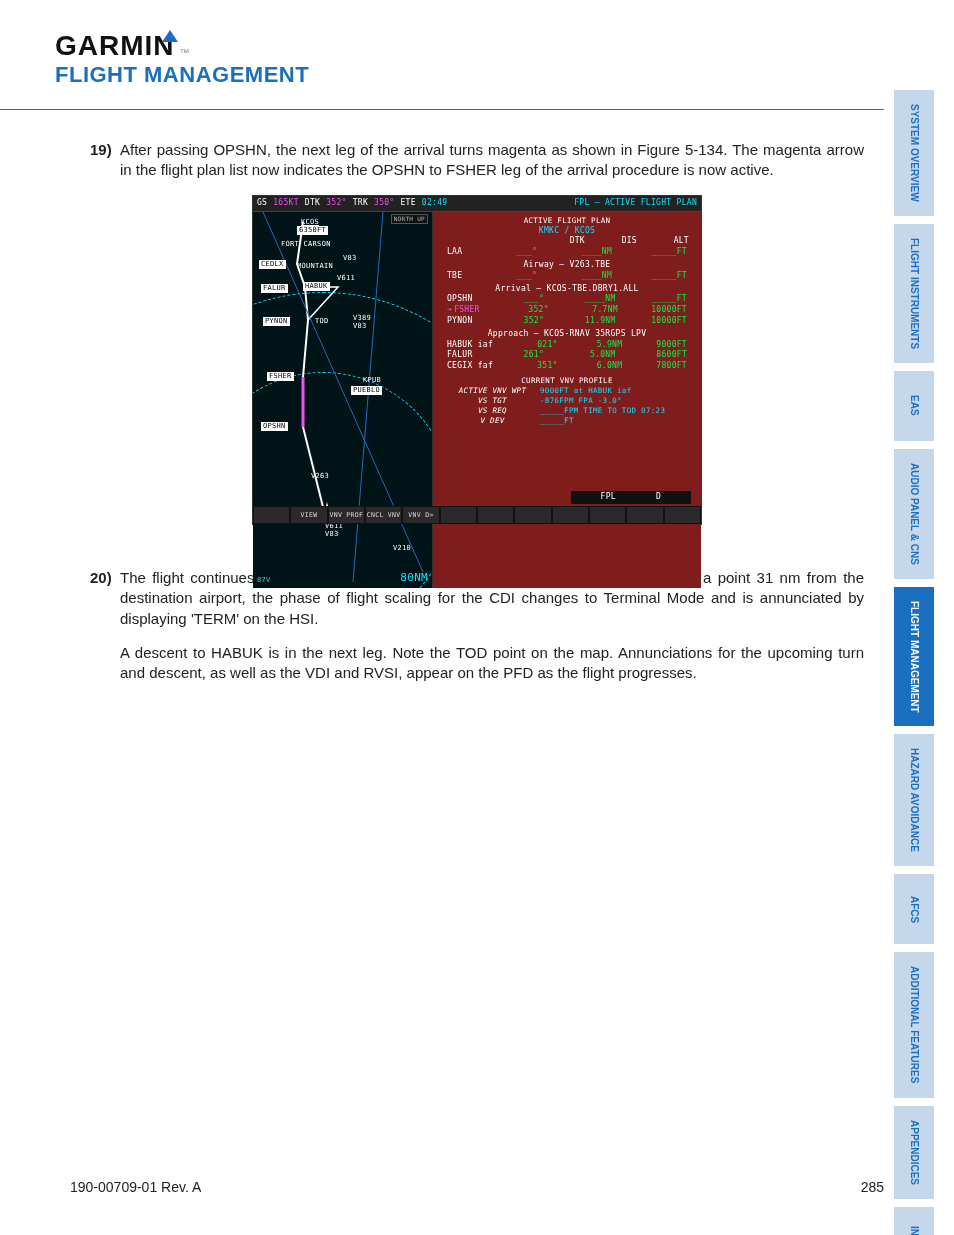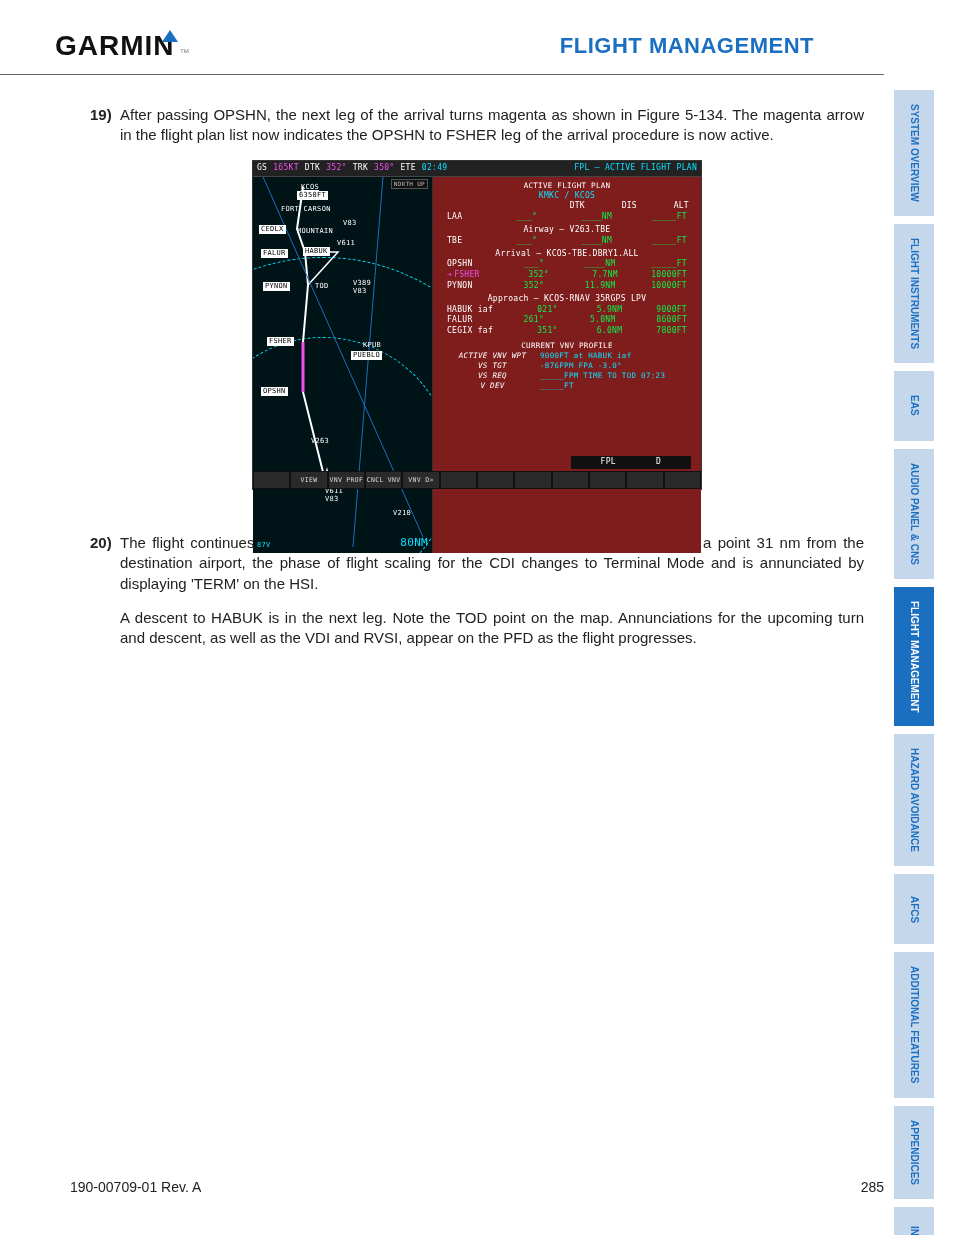--- a/index.html
+++ b/index.html
@@ -7,24 +7,25 @@
     font-family: Arial, Helvetica, sans-serif;
     width: 954px;
     height: 1235px;
     background:#fff;
     position:relative;
     color:#222;
   }
   .header {
     display:flex;
     justify-content:space-between;
-    align-items:center;
-    padding: 30px 70px 12px 55px;
+    align-items:flex-start;
+    padding: 30px 70px 21px 55px;
     border-bottom:1px solid #666;
     margin-right:70px;
+    flex-direction:column;
   }
   .logo-wrap{display:flex;align-items:flex-end;}
   .logo-text{
     font-size:28px; font-weight:900; letter-spacing:1px; color:#111;
   }
   .logo-tri{
     width:0;height:0;border-left:8px solid transparent;border-right:8px solid transparent;border-bottom:12px solid #1b6fc0;
     margin-left:-13px;margin-bottom:20px;
   }
   .logo-dot{font-size:10px;color:#888;margin-left:2px;margin-bottom:4px;}

